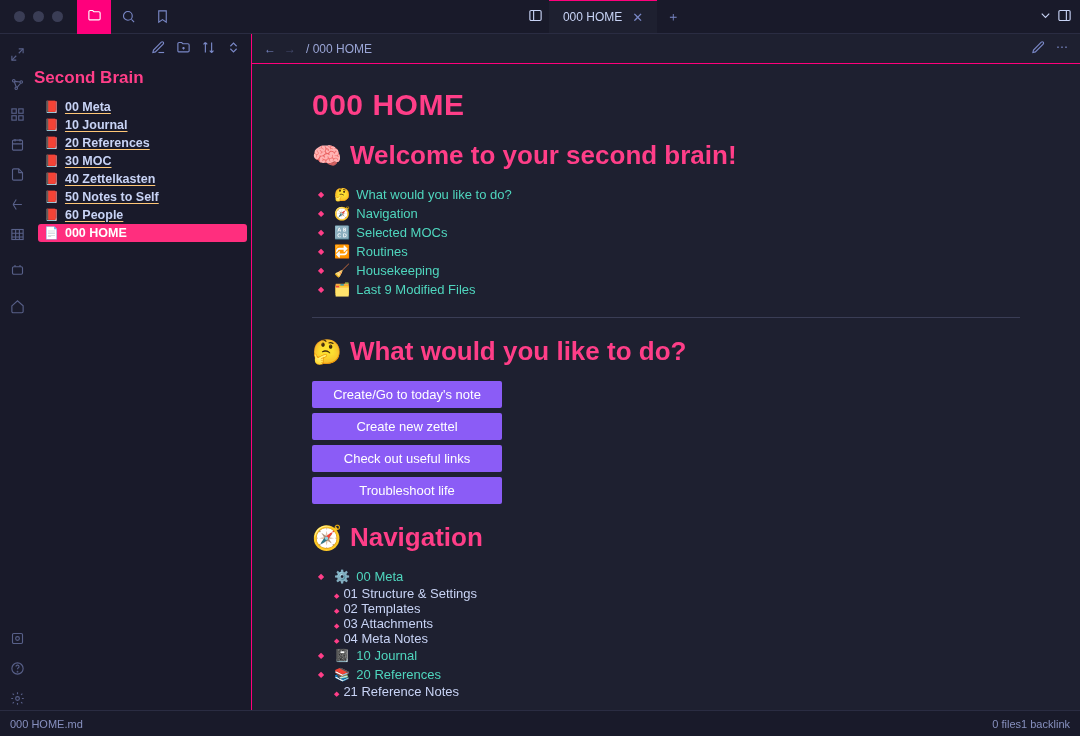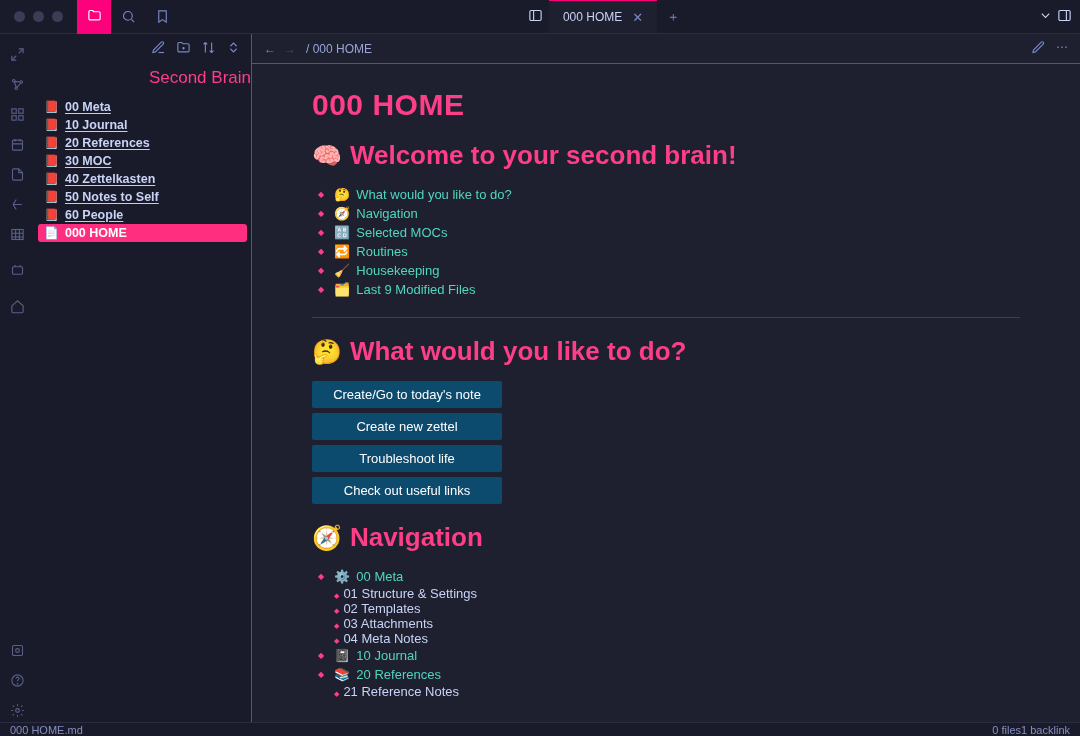--- a/index.html
+++ b/index.html
@@ -58,21 +58,21 @@
 .sidebar {
   width: 218px; background: #191a2a; display: flex; flex-direction: column;
   border-right: 1px solid #ff007c;
 }
 .sidebar-toolbar {
   height: 30px; display: flex; align-items: center; justify-content: flex-end; gap: 10px;
   padding: 0 10px; color: #7a88c7;
 }
 .sidebar-toolbar span { cursor: pointer; font-size: 13px; }
 .vault-title {
-  text-align: right; color: #ff3e88; font-weight: 400; font-size: 17px;
+  text-align: left; color: #ff3e88; font-weight: 700; font-size: 17px;
   margin: 4px 0 10px;
 }
 .tree { padding: 0 4px; }
 .tree-item {
   display: flex; align-items: center; gap: 6px; padding: 2px 6px; cursor: pointer;
   color: #c8d3f5; font-size: 12.5px; border-radius: 3px;
 }
 .tree-item .ticon { font-size: 12px; }
 .tree-item .tlabel { text-decoration: underline; text-decoration-color: #ffc777; text-underline-offset: 2px; font-weight: 600; }
 .tree-item.file .tlabel { text-decoration: none; font-weight: 700; color: #fff; }
@@ -102,35 +102,35 @@
 h1.sect .semoji { font-size: 24px; }
 .subhead { font-weight: 700; color: #c8d3f5; font-size: 13px; margin-bottom: 10px; }
 ul.jump { list-style: none; margin: 0 0 18px 6px; }
 ul.jump li { padding: 2px 0; font-size: 13px; display: flex; align-items: center; gap: 6px; }
 ul.jump li::before { content: "◆"; color: #ff3e88; font-size: 8px; margin-right: 4px; }
 ul.jump .jlink { color: #4fd6be; }
 hr.bolt { border: none; border-top: 1px solid #3a3d55; margin: 14px 0 18px; position: relative; }
 hr.bolt::after { content: "⚡"; position: absolute; left: 50%; top: -10px; transform: translateX(-50%); color: #ff3e88; font-size: 13px; background: #1e2030; padding: 0 6px; }
 
 .btn {
-  display: block; background: #0c4a6e; color: #fff; border: none;
+  display: block; background: #8b5cf6; color: #fff; border: none;
   padding: 6px 14px; margin: 5px 0; font-size: 13px; cursor: pointer;
   min-width: 190px; text-align: center; border-radius: 2px;
 }
 
 ul.nav { list-style: none; margin-left: 6px; }
 ul.nav li { padding: 2px 0; font-size: 13px; display: flex; align-items: center; gap: 6px; }
 ul.nav > li::before { content: "◆"; color: #ff3e88; font-size: 8px; margin-right: 4px; }
 ul.nav .nlink { color: #4fd6be; }
 ul.sub { list-style: none; margin-left: 22px; }
 ul.sub li::before { content: "◆"; color: #ff3e88; font-size: 7px; margin-right: 4px; }
 
 
 .statusbar {
-  height: 14px; background: #191a2a; display: flex; align-items: center;
+  height: 26px; background: #191a2a; display: flex; align-items: center;
   padding: 0 10px; font-size: 11px; color: #8790bf; justify-content: space-between;
   border-top: 1px solid #2a2c42;
 }
 .statusbar .sr { display: flex; gap: 0; }
 
 svg { width: 15px; height: 15px; stroke: currentColor; fill: none; stroke-width: 1.8; }
 </style>
 </head>
 <body>
 
@@ -377,22 +377,22 @@
         </ul>
 
         <hr class="bolt">
 
         <h1 class="sect">
           <span class="semoji">🤔</span>
           <span>What would you like to do?</span>
         </h1>
         <button class="btn">Create/Go to today's note</button>
         <button class="btn">Create new zettel</button>
+        <button class="btn">Check out useful links</button>
         <button class="btn">Troubleshoot life</button>
-        <button class="btn">Check out useful links</button>
 
         <h1 class="sect" style="margin-top:18px">
           <span class="semoji">🧭</span>
           <span>Navigation</span>
         </h1>
         <ul class="nav">
           <li>
               <span>⚙️</span>
               <span class="nlink">00 Meta</span>
             </li>

